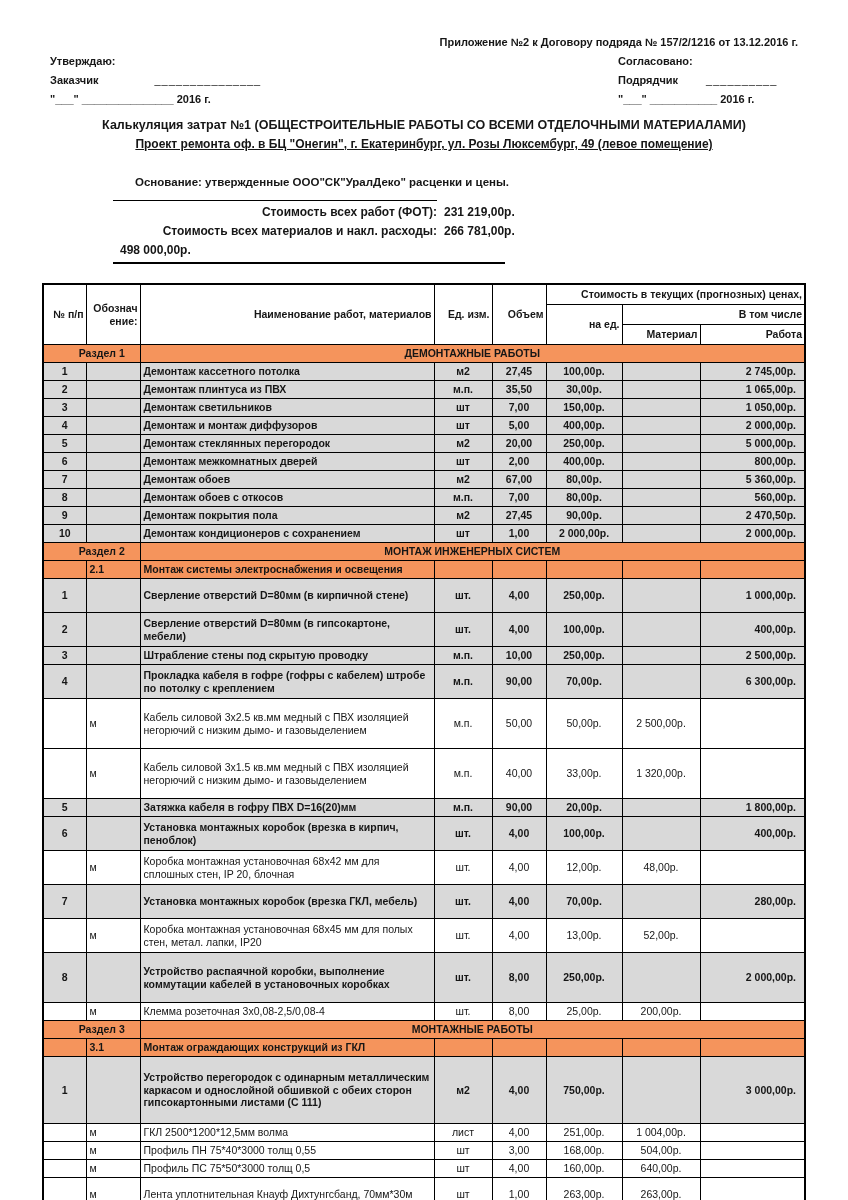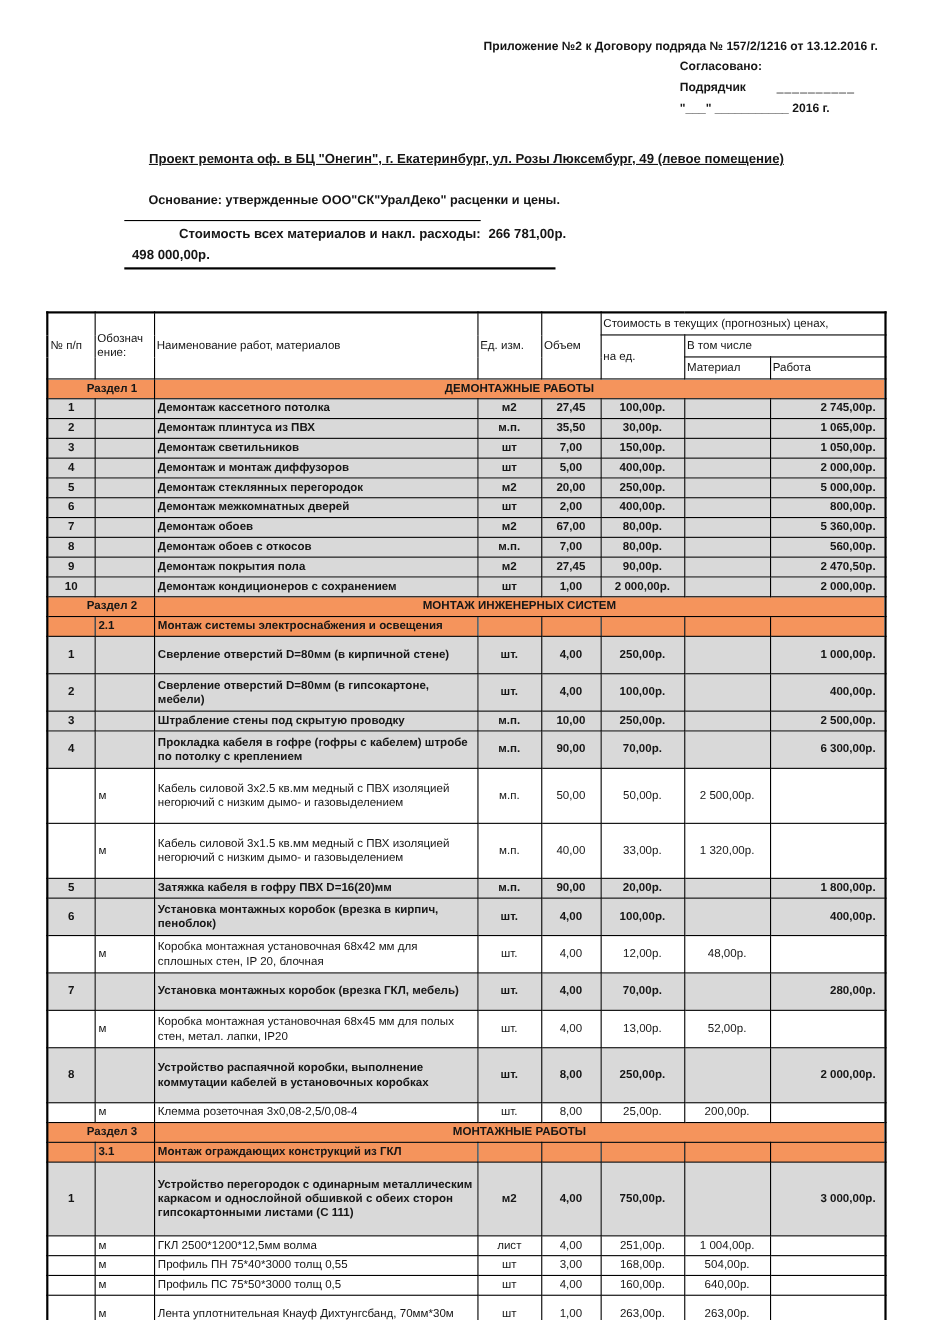--- a/index.html
+++ b/index.html
@@ -27,21 +27,21 @@
   .sum-label{width:324px;text-align:right;}
   .sum-value{padding-left:7px;white-space:nowrap;}
   .sum-line-bottom{width:392px;border-top:2.5px solid #000;margin-top:2px;}
   .composed{position:absolute;top:264px;left:128px;font-size:11.5px;font-weight:600;}
 
   
   .tbl-wrap{position:absolute;top:283px;left:42px;}
   table{border-collapse:collapse;table-layout:fixed;width:762px;border:2px solid #000;}
   th,td{border:1px solid #000;overflow:hidden;padding:1px 3px;vertical-align:middle;
         font-size:10.5px;line-height:12.5px;}
-  thead th{font-weight:400;text-align:left;height:17px;padding:1px 2px;}
+  thead th{font-weight:700;text-align:right;height:17px;padding:1px 2px;}
   tbody td{height:15px;}
   tr.l2 td{height:31px;}
   tr.l3 td{height:47px;}
   tr.l4 td{height:64px;}
   .sec td{background:var(--orange);font-weight:700;border-top:1.5px solid #000;border-bottom:1.5px solid #000;}
   .work td{background:#D9D9D9;font-weight:700;}
   .mat td{background:#fff;font-weight:400;}
   .c{text-align:center;}
   .cell-name{text-align:left;}
   .cell-work{text-align:right;padding-right:8px;}
@@ -49,34 +49,46 @@
   .sec .sec-title{text-align:center;}
   .sec .sec-num{text-align:center;padding-left:23px;}
 </style>
 </head>
 <body>
 
 <div class="page">
 
   <div class="appendix">Приложение №2 к Договору подряда № 157/2/1216 от 13.12.2016 г.</div>
 
+  <div class="signblock" id="approve">
+    <div>Утверждаю:</div>
+    <div class="party-row">
+      <span>Заказчик</span><span class="us">_______________</span>
+    </div>
+    <div>"___" _______________ 2016 г.</div>
+  </div>
 
   <div class="signblock" id="agree">
     <div>Согласовано:</div>
     <div class="party-row">
       <span>Подрядчик</span><span class="us">__________</span>
     </div>
     <div>"___" ___________ 2016 г.</div>
   </div>
 
+  <div class="doc-title">Калькуляция затрат №1 (ОБЩЕСТРОИТЕЛЬНЫЕ РАБОТЫ СО ВСЕМИ ОТДЕЛОЧНЫМИ МАТЕРИАЛАМИ)</div>
   <div class="doc-subtitle">Проект ремонта оф. в БЦ "Онегин", г. Екатеринбург, ул. Розы Люксембург, 49 (левое помещение)</div>
   <div class="basis">Основание: утвержденные ООО"СК"УралДеко" расценки и цены.</div>
 
   <div class="summary">
     <div class="sum-line-top"></div>
+    <div class="sum-row">
+      <span class="sum-label">Стоимость всех работ (ФОТ):</span>
+      <span class="sum-value">231 219,00р.</span>
+    </div>
     <div class="sum-row">
       <span class="sum-label">Стоимость всех материалов и накл. расходы:</span>
       <span class="sum-value">266 781,00р.</span>
     </div>
     <div class="sum-row">
       <span class="sum-value">498 000,00р.</span>
     </div>
     <div class="sum-line-bottom"></div>
   </div>
 

